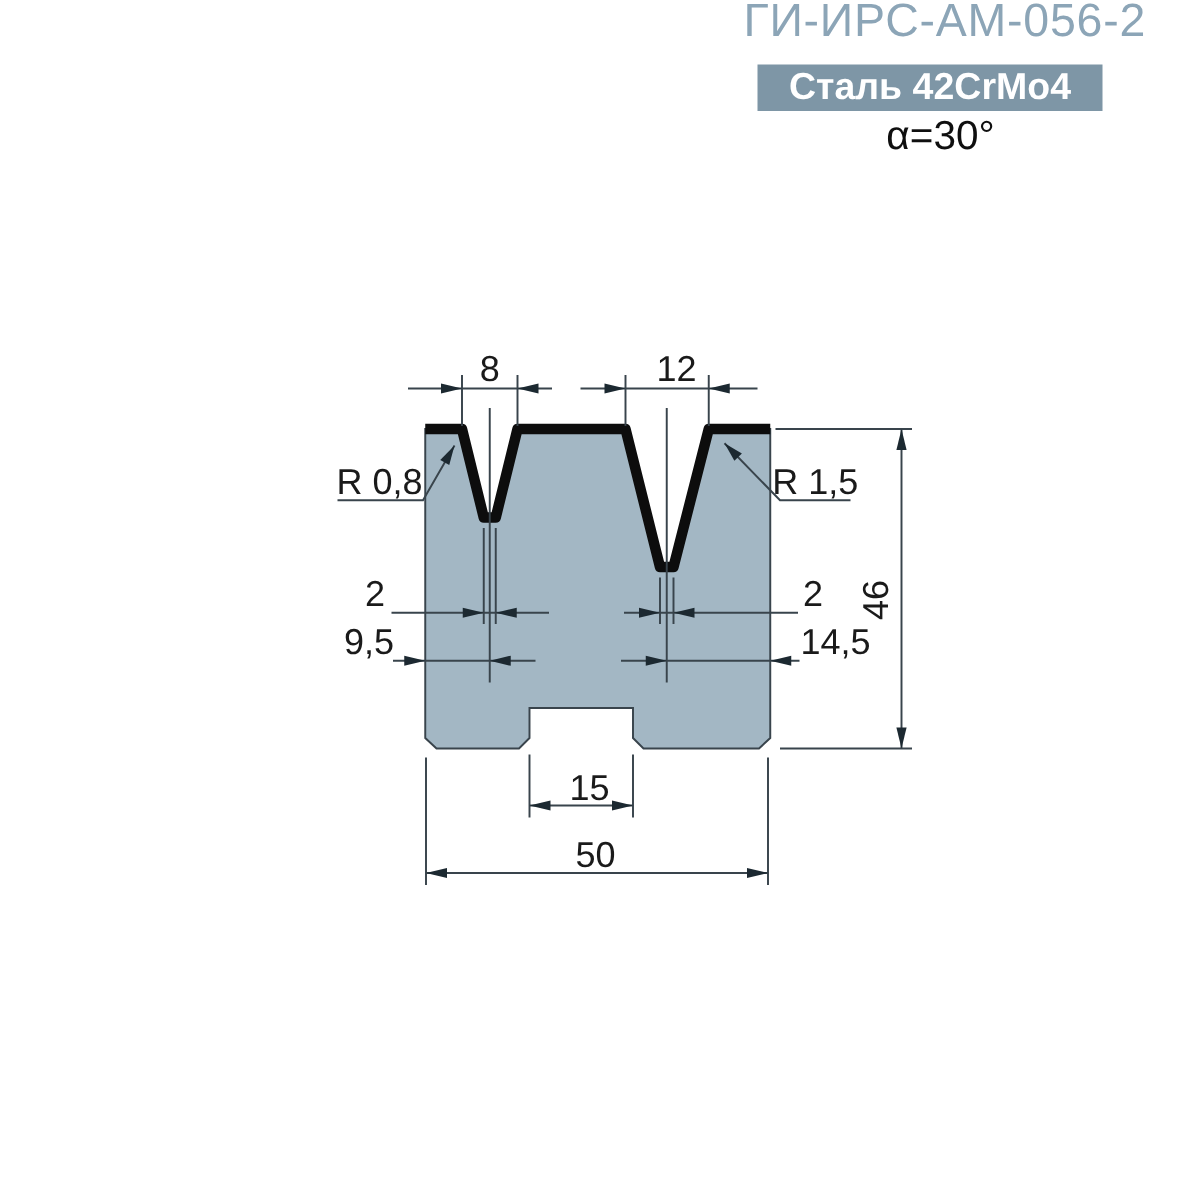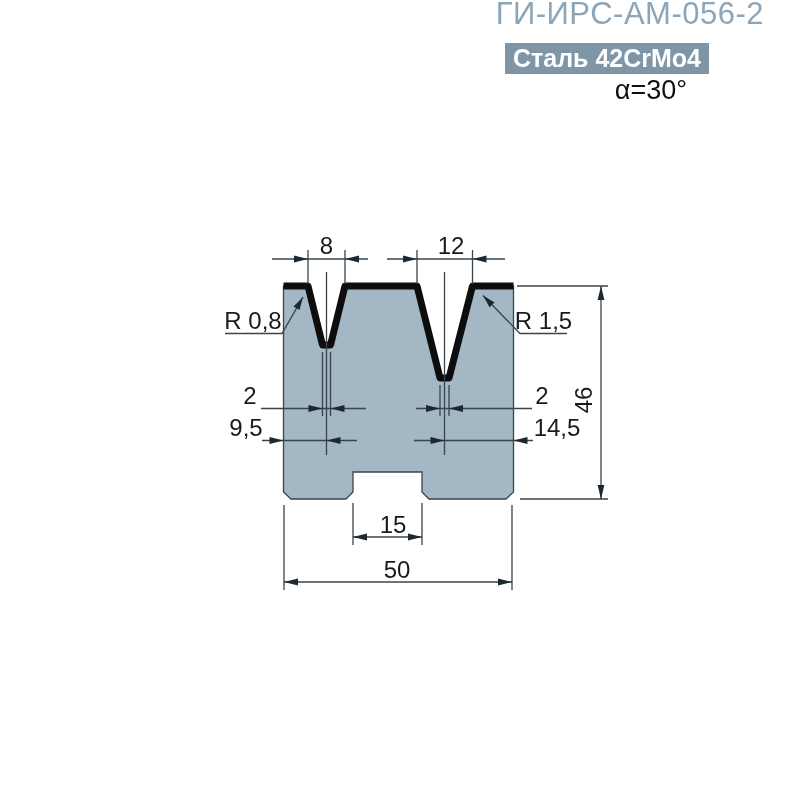--- a/index.html
+++ b/index.html
@@ -6,26 +6,26 @@
   .canvas {
     position:relative; width:800px; height:800px; background:#ffffff;
     font-family:"Liberation Sans", sans-serif; overflow:hidden;
   }
   .title {
     position:absolute; top:-4px; right:36px;
     font-size:31px; letter-spacing:0.5px; color:#8ca5b7; font-weight:400;
     white-space:nowrap;
   }
   .badge {
-    position:absolute; left:505px; top:43px; width:204px; height:31px;
+    position:absolute; left:505px; top:43px; width:230px; height:31px;
     background:#7e96a6; color:#ffffff; font-weight:bold; font-size:25px;
     display:flex; align-items:center; justify-content:center; white-space:nowrap;
   }
   .alpha {
-    position:absolute; left:567px; top:75px; width:120px; text-align:right;
+    position:absolute; left:567px; top:75px; width:120px; text-align:center;
     font-size:27px; color:#0f0f0f; white-space:nowrap;
   }
   svg.drawing { position:absolute; left:0; top:0; }
   .body-fill { fill:#a3b7c4; stroke:#39444c; stroke-width:1.3; }
   .thick { stroke:#0d0d0d; stroke-width:7; fill:none; stroke-linejoin:round; }
   .thin  { stroke:#39444c; stroke-width:1.3; fill:none; }
   .arrow { fill:#1c2931; stroke:none; }
   .dimtext {
     font-family:"Liberation Sans", sans-serif; font-size:24px; fill:#1a1a1a;
   }

